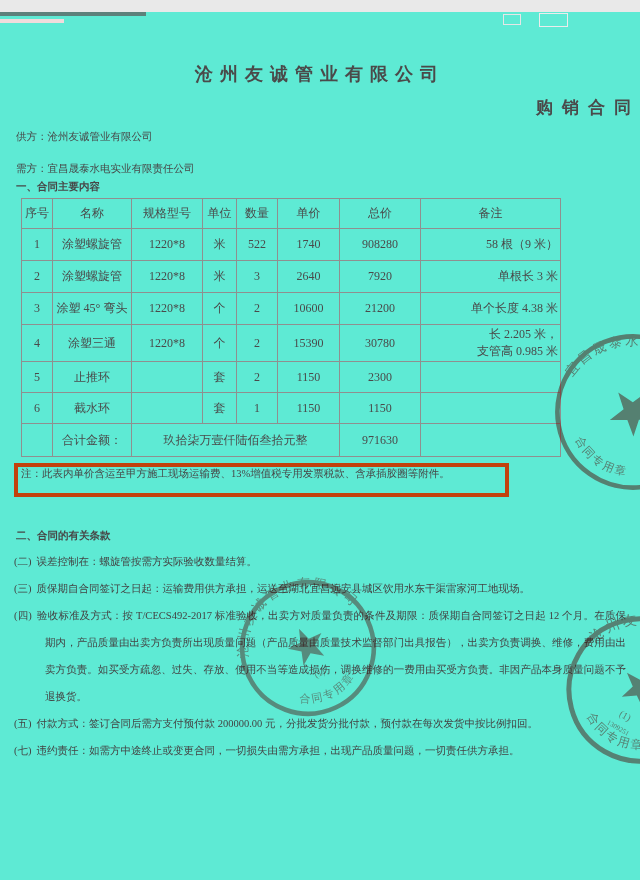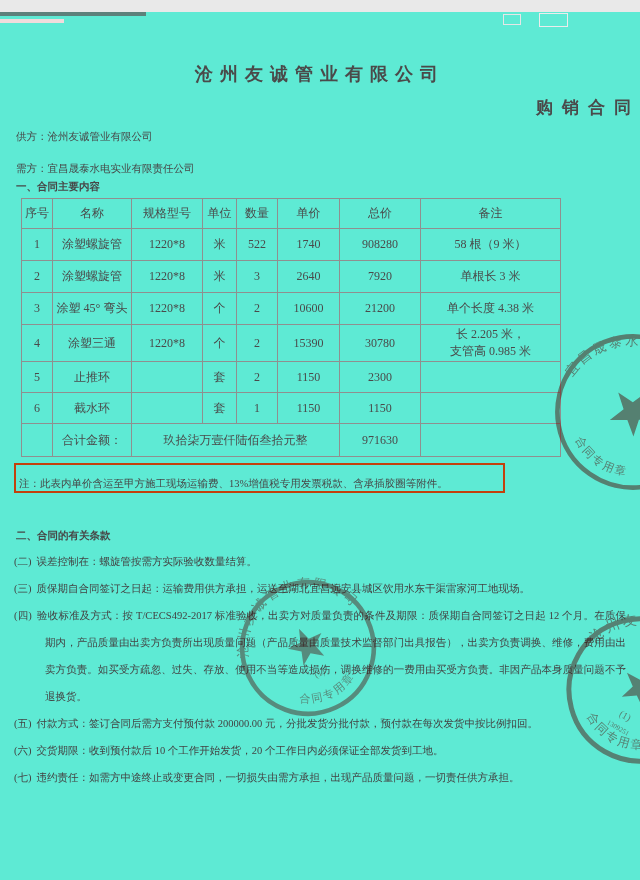--- a/index.html
+++ b/index.html
@@ -19,26 +19,26 @@
   .line{position:absolute;font-size:10.5px;color:#474747;white-space:nowrap;}
   .supplier-line{left:16px;top:118px;}
   .buyer-line{left:16px;top:150px;}
   .sec1-heading{left:16px;top:168px;font-weight:600;}
   .meta-block{position:absolute;left:420px;top:112px;font-size:10.5px;color:#474747;line-height:20px;}
 
   table.items{position:absolute;left:21px;top:186px;border-collapse:collapse;table-layout:fixed;
               font-size:12px;color:#4a4a4a;}
   table.items td,table.items th{border:1px solid #8f8f8f;text-align:center;vertical-align:middle;
               padding:0 2px;font-weight:normal;overflow:hidden;}
-  table.items .remark{white-space:pre-line;line-height:1.45;}
+  table.items .remark{white-space:pre-line;line-height:1.45;text-align:right;}
   tr.hdr{height:30px;} tr.r1,tr.r2,tr.r3{height:32px;} tr.r4{height:37px;}
   tr.r5,tr.r6{height:31px;} tr.rt{height:33px;}
 
-  .note-box{position:absolute;left:14px;top:451px;width:484px;height:26px;border:2px solid #c2410c;
-            font-size:10.5px;color:#474747;display:flex;align-items:flex-end;padding-left:3px;white-space:nowrap;}
+  .note-box{position:absolute;left:14px;top:451px;width:484px;height:26px;border:4px solid #c2410c;
+            font-size:10.5px;color:#474747;display:flex;align-items:flex-start;padding-left:3px;white-space:nowrap;}
   .attach-line{left:16px;top:491px;}
   .sec2-heading{left:16px;top:517px;font-weight:600;}
 
   .clauses{position:absolute;left:14px;top:536px;width:612px;font-size:10.5px;line-height:27px;
            color:#434343;text-align:justify;}
   .clause{margin:0;}
   .clause.hang{padding-left:31px;text-indent:-31px;}
   .clause .lbl{margin-right:5px;}
 
   .stamp{position:absolute;pointer-events:none;mix-blend-mode:multiply;}
@@ -168,21 +168,20 @@
     <span>注：此表内单价含运至甲方施工现场运输费、13%增值税专用发票税款、含承插胶圈等附件。</span>
   </div>
 
   <div class="line sec2-heading">二、合同的有关条款</div>
 
   <div class="clauses">
     <p class="clause"><span class="lbl">(二)</span><span>误差控制在：螺旋管按需方实际验收数量结算。</span></p>
     <p class="clause"><span class="lbl">(三)</span><span>质保期自合同签订之日起：运输费用供方承担，运送至湖北宜昌远安县城区饮用水东干渠雷家河工地现场。</span></p>
     <p class="clause hang"><span class="lbl">(四)</span><span>验收标准及方式：按 T/CECS492-2017 标准验收，出卖方对质量负责的条件及期限：质保期自合同签订之日起 12 个月。在质保期内，产品质量由出卖方负责所出现质量问题（产品质量由质量技术监督部门出具报告），出卖方负责调换、维修，费用由出卖方负责。如买受方疏忽、过失、存放、使用不当等造成损伤，调换维修的一费用由买受方负责。非因产品本身质量问题不予退换货。</span></p>
     <p class="clause"><span class="lbl">(五)</span><span>付款方式：签订合同后需方支付预付款 200000.00 元，分批发货分批付款，预付款在每次发货中按比例扣回。</span></p>
-    <p class="clause"><span class="lbl">(六)</span><span>交货期限：收到预付款后 10 个工作开始发货，20 个工作日内必须保证全部发货到工地。</span></p>
     <p class="clause"><span class="lbl">(七)</span><span>违约责任：如需方中途终止或变更合同，一切损失由需方承担，出现产品质量问题，一切责任供方承担。</span></p>
   </div>
 
   <div class="stamp stamp-buyer">
     <svg width="170" height="170" viewBox="0 0 180 180">
       <defs>
         <path id="topA" d="M 20,118 A 74,74 0 1 1 160,118" fill="none"></path>
         <path id="botA" d="M 30,116 A 64,64 0 0 0 150,116" fill="none"></path>
       </defs>
       <circle cx="90" cy="90" r="80" fill="none" stroke="#d9534f" stroke-width="5"></circle>

